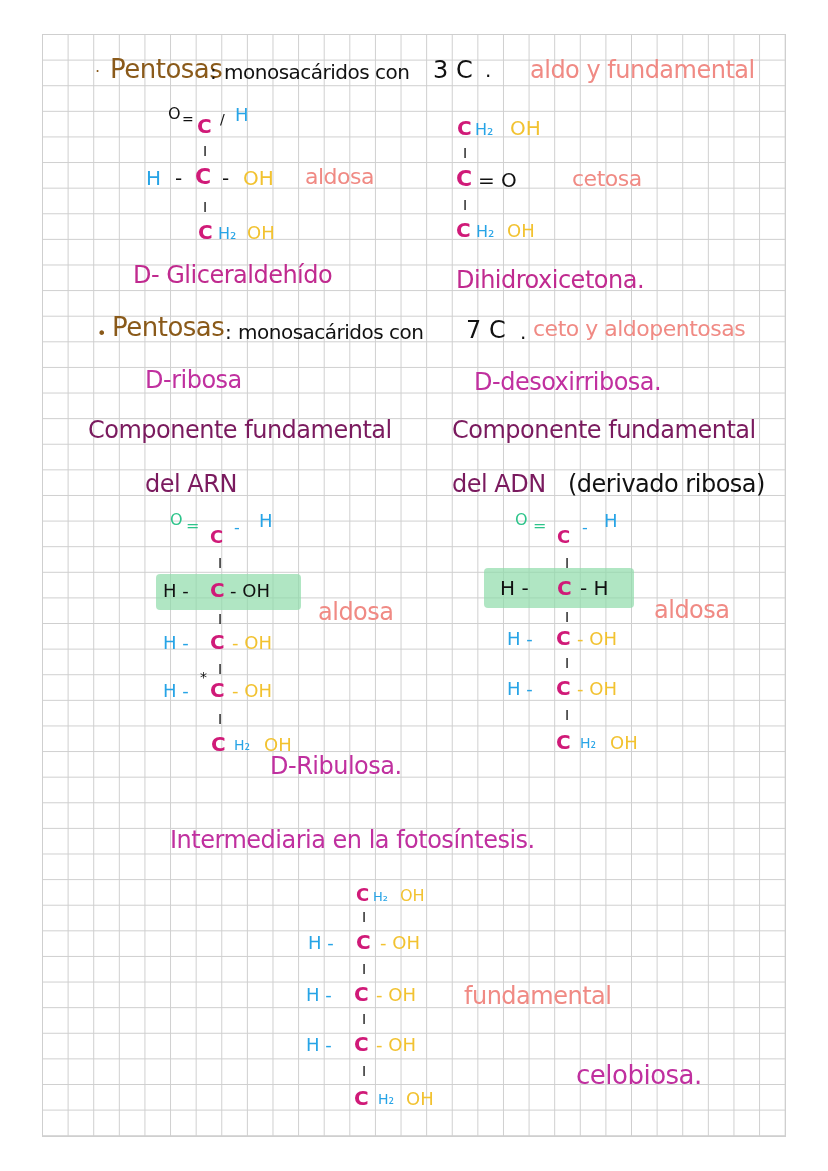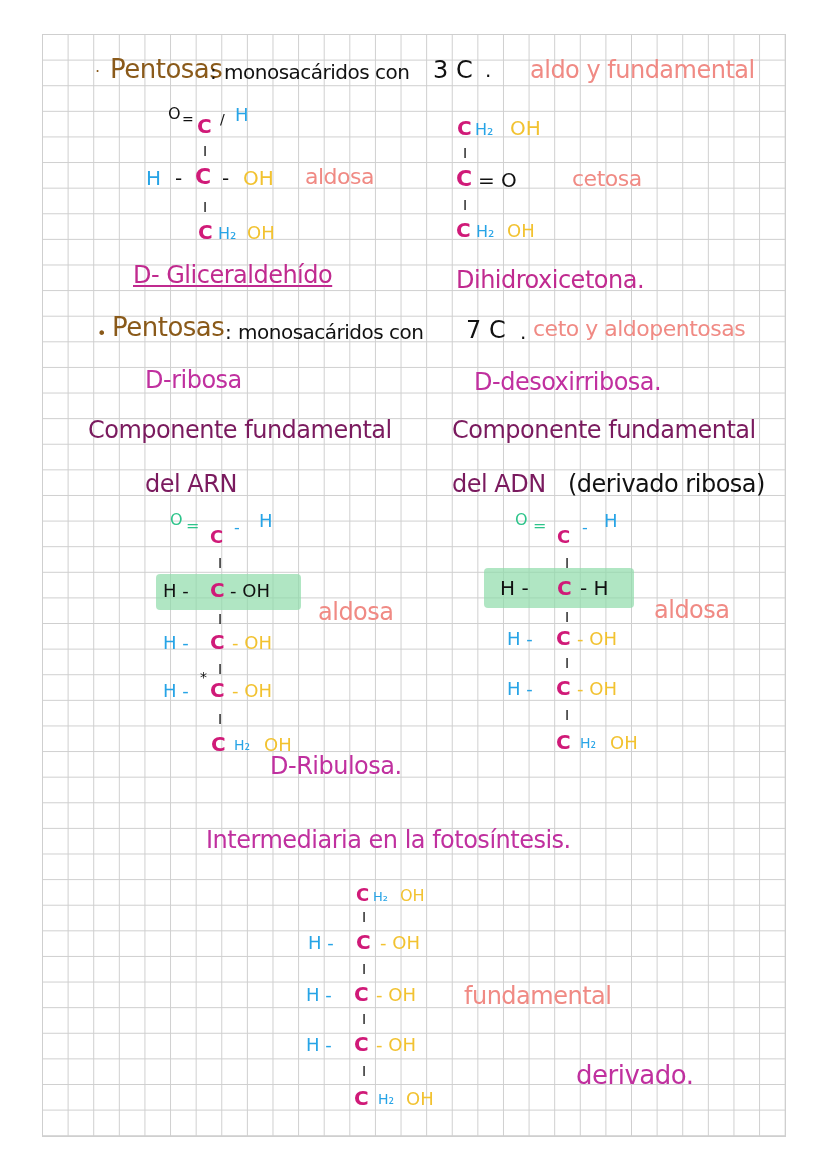--- a/index.html
+++ b/index.html
@@ -56,21 +56,21 @@
 <span class="t hblue f20" style="left:146px;top:168px;">H</span>
 <span class="t black f20" style="left:175px;top:168px;">-</span>
 <span class="t carbon f22" style="left:195px;top:166px;font-weight:bold;">C</span>
 <span class="t black f20" style="left:222px;top:168px;">-</span>
 <span class="t ohy f20" style="left:243px;top:168px;">OH</span>
 <span class="t black f14" style="left:203px;top:200px;">I</span>
 <span class="t carbon f20" style="left:198px;top:222px;font-weight:bold;">C</span>
 <span class="t hblue f16" style="left:218px;top:226px;">H₂</span>
 <span class="t ohy f18" style="left:247px;top:224px;">OH</span>
 <span class="t salmon f22 hand" style="left:305px;top:166px;">aldosa</span>
-<span class="t magenta f24 hand" style="left:133px;top:263px;text-decoration:underline;">D- Gliceraldehído</span>
+<span class="t magenta f24 hand" style="left:133px;top:263px;">D- Gliceraldehído</span>
 
 <span class="t carbon f20" style="left:457px;top:118px;font-weight:bold;">C</span>
 <span class="t hblue f16" style="left:475px;top:122px;">H₂</span>
 <span class="t ohy f20" style="left:510px;top:118px;">OH</span>
 <span class="t black f14" style="left:463px;top:146px;">I</span>
 <span class="t carbon f22" style="left:456px;top:168px;font-weight:bold;">C</span>
 <span class="t black f20" style="left:478px;top:170px;">= O</span>
 <span class="t black f14" style="left:463px;top:198px;">I</span>
 <span class="t carbon f20" style="left:456px;top:220px;font-weight:bold;">C</span>
 <span class="t hblue f16" style="left:476px;top:224px;">H₂</span>
@@ -146,21 +146,21 @@
 <span class="t hblue f18" style="left:507px;top:680px;">H -</span>
 <span class="t carbon f20" style="left:556px;top:678px;font-weight:bold;">C</span>
 <span class="t ohy f18" style="left:577px;top:680px;">- OH</span>
 <span class="t black f14" style="left:565px;top:708px;">I</span>
 
 <span class="t carbon f20" style="left:556px;top:732px;font-weight:bold;">C</span>
 <span class="t hblue f14" style="left:580px;top:736px;">H₂</span>
 <span class="t ohy f18" style="left:610px;top:734px;">OH</span>
 
 <span class="t pink f24 hand" style="left:270px;top:754px;">D-Ribulosa.</span>
-<span class="t pink f24 hand" style="left:170px;top:828px;padding-left:36px;">Intermediaria en la fotosíntesis.</span>
+<span class="t pink f24 hand" style="left:170px;top:828px;">Intermediaria en la fotosíntesis.</span>
 
 <span class="t carbon f18" style="left:356px;top:886px;font-weight:bold;">C</span>
 <span class="t hblue f13 sub" style="left:373px;top:890px;">H₂</span>
 <span class="t ohy f16" style="left:400px;top:888px;">OH</span>
 <span class="t black f14" style="left:362px;top:910px;">I</span>
 
 <span class="t hblue f18" style="left:308px;top:934px;">H -</span>
 <span class="t carbon f20" style="left:356px;top:932px;font-weight:bold;">C</span>
 <span class="t ohy f18" style="left:380px;top:934px;">- OH</span>
 <span class="t black f14" style="left:362px;top:962px;">I</span>
@@ -173,13 +173,13 @@
 
 <span class="t hblue f18" style="left:306px;top:1036px;">H -</span>
 <span class="t carbon f20" style="left:354px;top:1034px;font-weight:bold;">C</span>
 <span class="t ohy f18" style="left:376px;top:1036px;">- OH</span>
 <span class="t black f14" style="left:362px;top:1064px;">I</span>
 
 <span class="t carbon f20" style="left:354px;top:1088px;font-weight:bold;">C</span>
 <span class="t hblue f14" style="left:378px;top:1092px;">H₂</span>
 <span class="t ohy f18" style="left:406px;top:1090px;">OH</span>
 
-<span class="t pink f26 hand" style="left:576px;top:1062px;">derivado.</span>
+<span class="t pink f26 hand" style="left:576px;top:1062px;">celobiosa.</span>
 
 </body></html>

